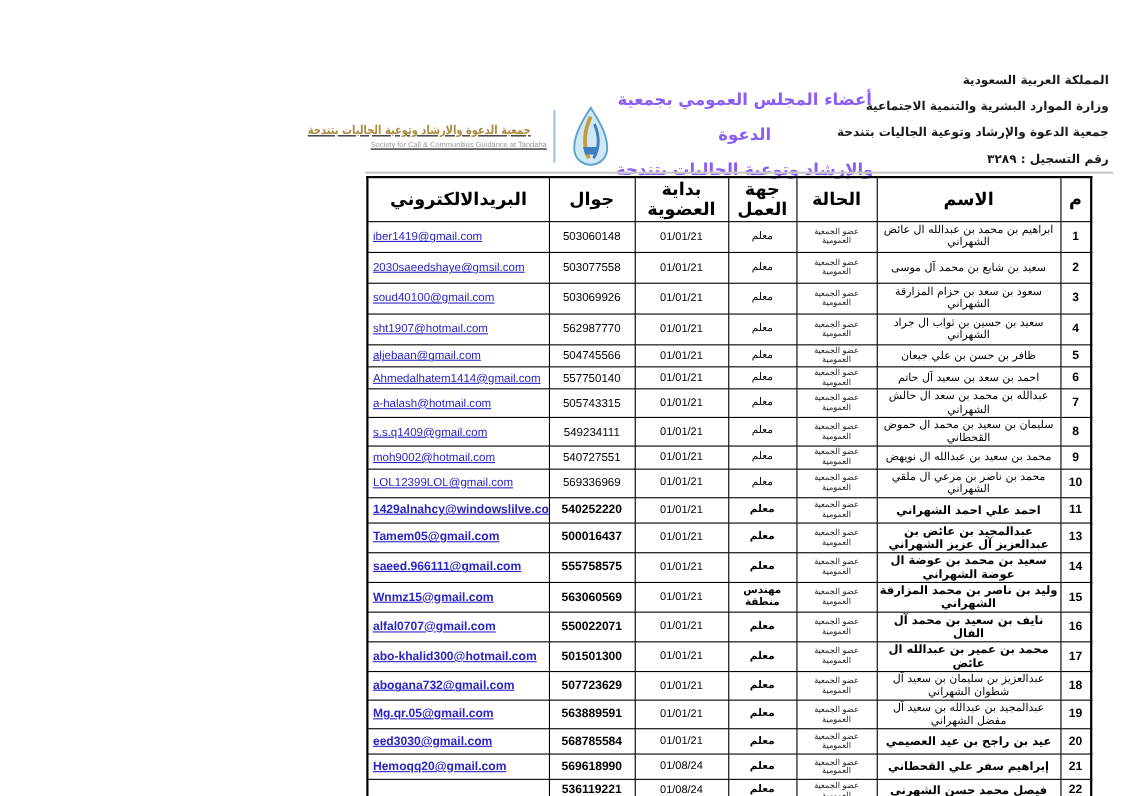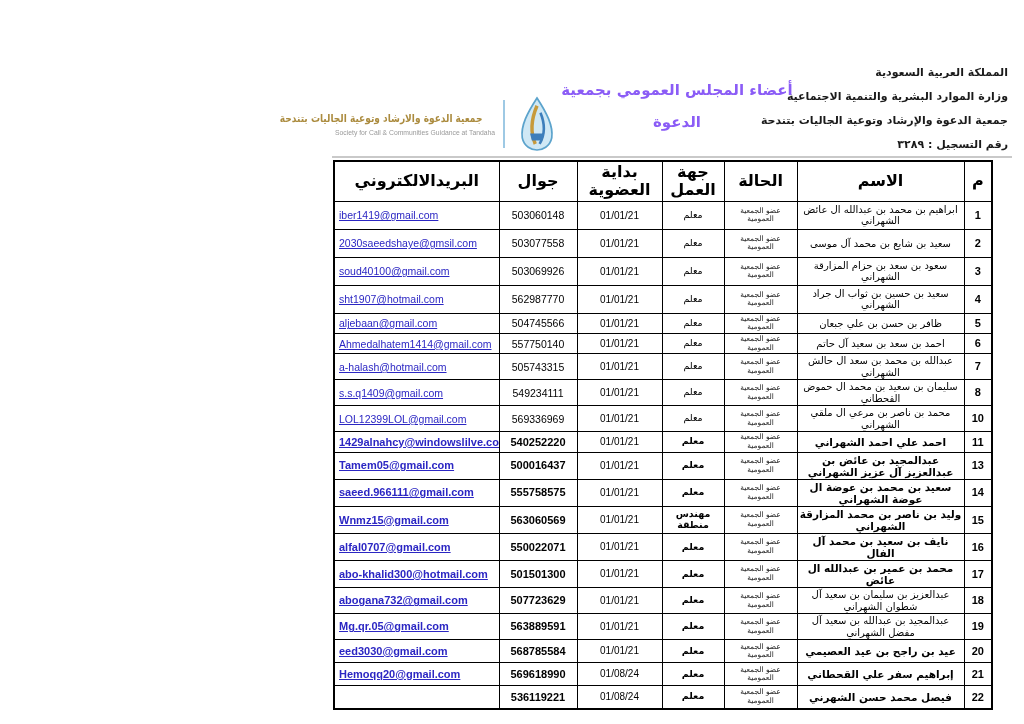--- a/index.html
+++ b/index.html
@@ -16,21 +16,21 @@
   
   .doc-title{
     position:absolute;top:74px;left:553px;width:248px;text-align:center;
     direction:rtl;font-weight:bold;font-size:15px;line-height:32px;color:#8b5cf6;
   }
   
   .logo{
     position:absolute;top:92px;left:335px;width:228px;height:64px;
     display:flex;flex-direction:row;align-items:center;
   }
-  .logo-text{width:162px;text-align:left;}
+  .logo-text{width:162px;text-align:right;text-decoration:underline;}
   .logo-arabic{
     direction:rtl;color:#ab8b3e;font-weight:bold;font-size:11px;line-height:14px;
     white-space:nowrap;transform:scaleX(.82);transform-origin:center;
   }
   .logo-english{
     color:#9a9a9a;font-size:6.8px;margin-top:3px;
     font-family:"Liberation Sans",sans-serif;white-space:nowrap;
   }
   .logo-divider{width:2px;height:48px;background:#9ec9e4;margin:0 6px;}
   .logo-mark{width:52px;height:60px;}
@@ -66,20 +66,21 @@
 
 <div class="letterhead">
   <div>المملكة العربية السعودية</div>
   <div>وزارة الموارد البشرية والتنمية الاجتماعية</div>
   <div>جمعية الدعوة والإرشاد وتوعية الجاليات بتندحة</div>
   <div>رقم التسجيل : ٣٢٨٩</div>
 </div>
 
 <div class="doc-title">
   <div>أعضاء المجلس العمومي بجمعية الدعوة</div>
+  <div>والإرشاد وتوعية الجاليات بتندحة</div>
 </div>
 
 <div class="logo">
   <div class="logo-text">
     <div class="logo-arabic">جمعية الدعوة والارشاد وتوعية الجاليات بتندحة</div>
     <div class="logo-english">Society for Call &amp; Communities Guidance at Tandaha</div>
   </div>
   <div class="logo-divider"></div>
   <svg class="logo-mark" viewBox="0 0 60 66">
     <path d="M30 3 C19 20 11 35 13 49 C15 59 24 63 30 63 C36 63 45 59 47 49 C49 35 41 20 30 3 Z" fill="#cfe8f5" stroke="#5ba3cc" stroke-width="2"></path>
@@ -179,20 +180,29 @@
       <tr>
         <td class="td-email"><a href="#">s.s.q1409@gmail.com</a></td>
         <td class="td-mobile">549234111</td>
         <td class="td-start">01/01/21</td>
         <td class="td-work">معلم</td>
         <td class="td-status">عضو الجمعية العمومية</td>
         <td class="td-name">سليمان بن سعيد بن محمد ال حموض القحطاني</td>
         <td class="td-n">8</td>
       </tr>
       <tr>
+        <td class="td-email"><a href="#">moh9002@hotmail.com</a></td>
+        <td class="td-mobile">540727551</td>
+        <td class="td-start">01/01/21</td>
+        <td class="td-work">معلم</td>
+        <td class="td-status">عضو الجمعية العمومية</td>
+        <td class="td-name">محمد بن سعيد بن عبدالله ال نويهض</td>
+        <td class="td-n">9</td>
+      </tr>
+      <tr>
         <td class="td-email"><a href="#">LOL12399LOL@gmail.com</a></td>
         <td class="td-mobile">569336969</td>
         <td class="td-start">01/01/21</td>
         <td class="td-work">معلم</td>
         <td class="td-status">عضو الجمعية العمومية</td>
         <td class="td-name">محمد بن ناصر بن مرعي ال ملقي الشهراني</td>
         <td class="td-n">10</td>
       </tr>
       <tr>
         <td class="td-email b"><a href="#">1429alnahcy@windowslilve.com</a></td>

